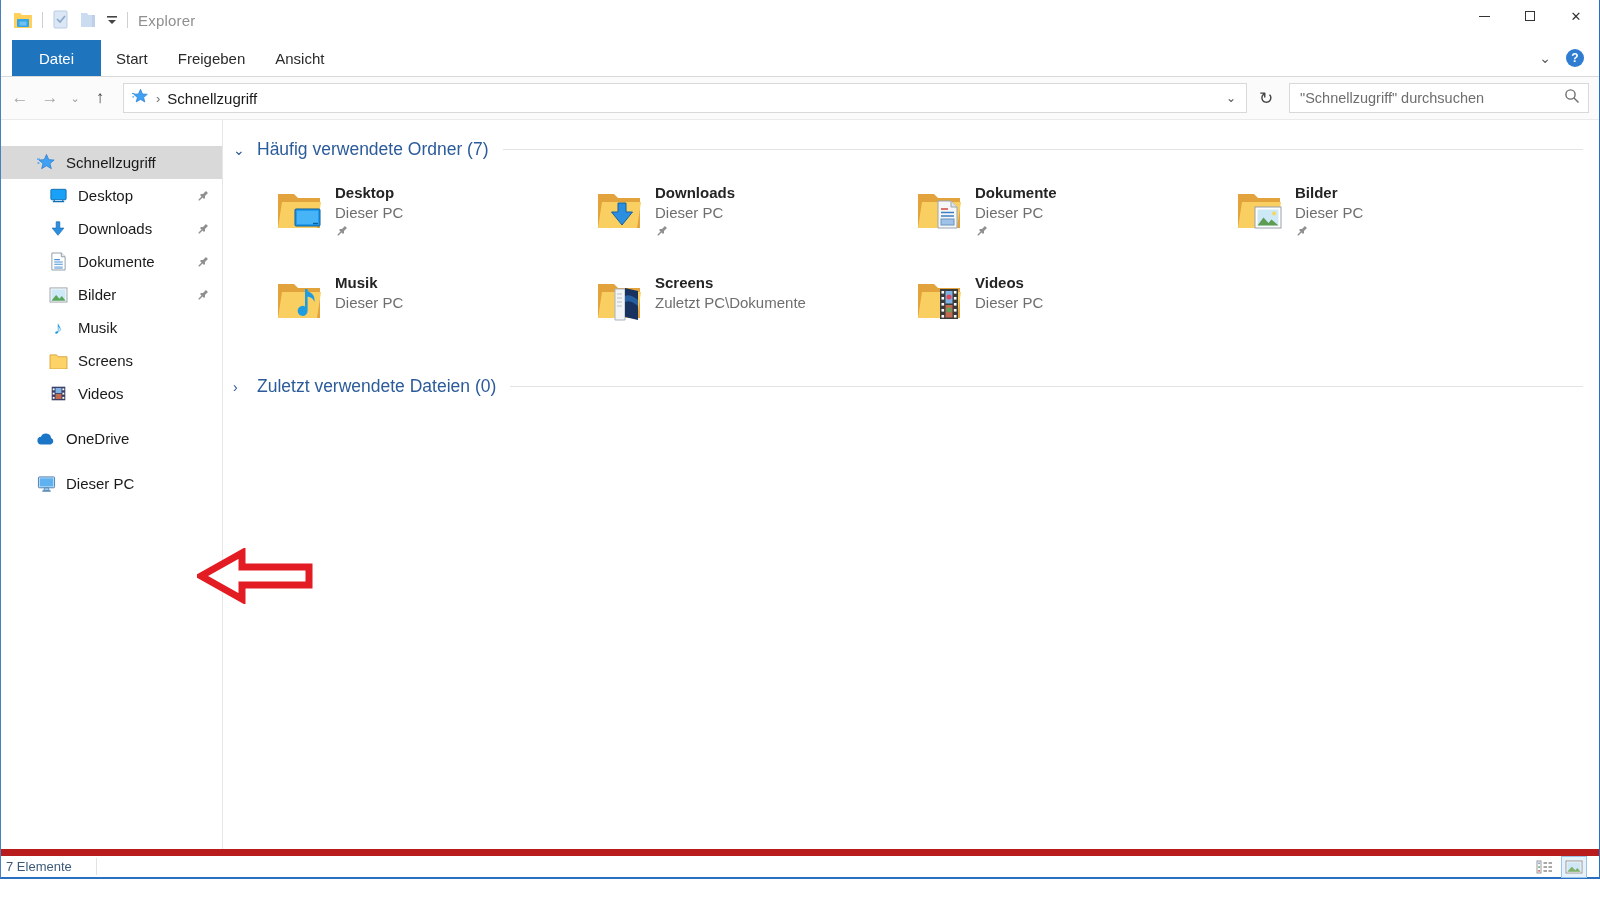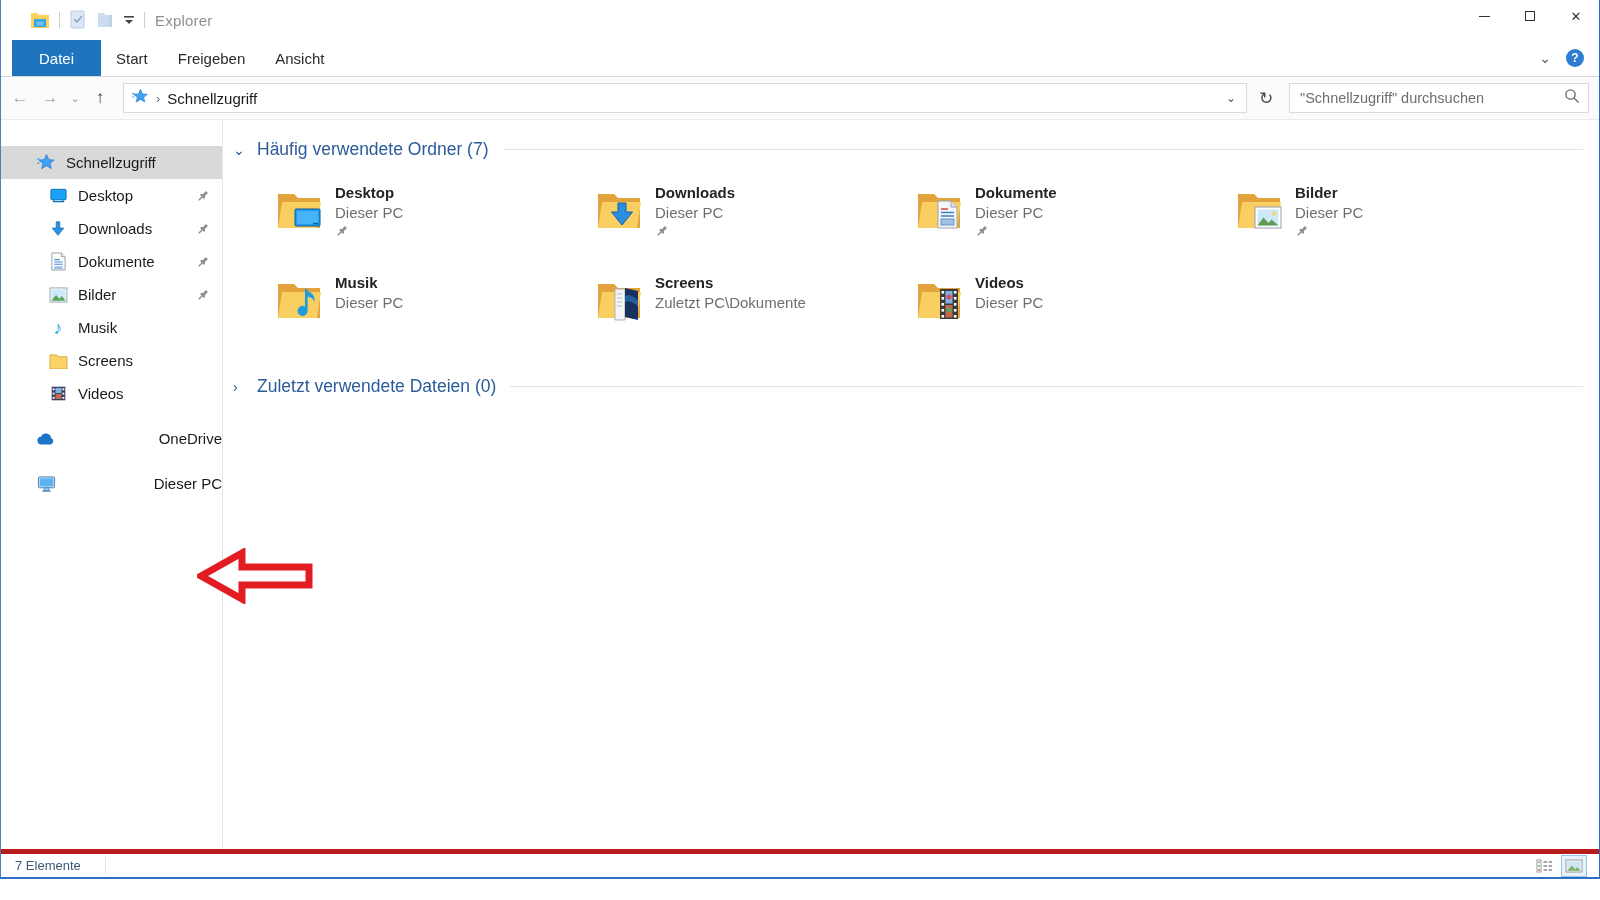--- a/index.html
+++ b/index.html
@@ -9,21 +9,21 @@
     font-family:"Liberation Sans", sans-serif; overflow:hidden;
     -webkit-font-smoothing:antialiased;
   }
   .window {
     width:1600px; height:879px; background:#fff;
     border-left:1px solid #4a7fc0; border-right:1px solid #2a70c2; border-bottom:2px solid #2a70c2;
     display:flex; flex-direction:column; position:relative;
   }
 
   
-  .titlebar { height:40px; display:flex; align-items:center; flex-shrink:0;padding-left:17px; }
+  .titlebar { height:40px; display:flex; align-items:center; flex-shrink:0; }
   .qat { display:flex; align-items:center; gap:9px; padding-left:12px; height:100%; }
   .vsep { width:1px; height:16px; background:#cfcfcf; }
   .qat-btn { display:flex; align-items:center; justify-content:center; }
   .win-title { color:#8f8f8f; font-size:15px; margin-left:10px; letter-spacing:.2px; }
   .caption { margin-left:auto; align-self:flex-start; display:flex; }
   .cap-btn { width:46px; height:32px; display:flex; align-items:center; justify-content:center; color:#333; font-size:13px; }
   .min-glyph { width:11px; height:1px; background:#333; display:block; }
   .max-glyph { width:10px; height:10px; border:1px solid #333; display:block; }
 
   
@@ -54,42 +54,42 @@
   .search input { border:none; outline:none; flex:1; font-size:14.5px; color:#555; background:transparent; font-family:inherit; }
   .search input::placeholder { color:#6e6e6e; opacity:1; }
 
   
   .bodyarea { flex:1; display:flex; position:relative; overflow:hidden; }
   .sidebar { width:222px; flex-shrink:0; border-right:1px solid #e6e6e6; padding-top:26px; }
   .side-item { height:33px; display:flex; align-items:center; font-size:15px; color:#1a1a1a; padding-left:34px; }
   .side-item .sicon { width:22px; display:flex; justify-content:center; margin-right:9px; flex-shrink:0; }
   .side-item.child { padding-left:46px; }
   .side-item.selected { background:#d9d9d9; }
-  .side-item.mt { margin-top:12px;justify-content:space-between; }
+  .side-item.mt { margin-top:12px; }
   .side-pin { margin-left:auto; margin-right:12px; display:flex; }
   .note-glyph { color:#1e9ade; font-size:18px; line-height:1; }
 
   .content { flex:1; padding:19px 16px 0 10px; overflow:hidden; }
   .sec-header { display:flex; align-items:center; color:#2b5b9a; font-size:17.5px; }
   .sec-chevron { width:24px; font-size:14px; color:#2b5b9a; }
   .sec-rule { flex:1; border-top:1px solid #e3e3e3; margin-left:14px; }
   .tiles { display:grid; grid-template-columns:repeat(4,320px); row-gap:16px; margin:24px 0 0 42px; }
   .tile { display:flex; height:74px; }
   .tile-icon { width:48px; height:48px; margin-top:2px; flex-shrink:0; }
   .tile-text { margin-left:12px; display:flex; flex-direction:column; align-items:flex-start; }
   .tile-name { font-size:15px; font-weight:700; color:#242424; }
   .tile-loc { font-size:15px; color:#6e6e6e; margin-top:3px; }
   .tile-pin { margin-top:3px; display:flex; }
   .sec2 { margin-top:28px; }
 
   .annotation-arrow { position:absolute; left:196px; top:428px; z-index:10; }
 
   
-  .statusbar { height:28px; border-top:5px solid #b91c1c; display:flex; align-items:center;
-    padding:0 12px 0 14px; font-size:13px; color:#3c5a78; flex-shrink:0; }
+  .statusbar { height:28px; border-top:7px solid #b91c1c; display:flex; align-items:center;
+    padding:0 12px 0 5px; font-size:13px; color:#3c5a78; flex-shrink:0; }
   .status-sep { width:1px; height:17px; background:#e2e2e2; margin-left:24px; }
   .view-toggles { margin-left:auto; display:flex; gap:4px; }
   .vt { width:26px; height:22px; display:flex; align-items:center; justify-content:center; }
   .vt.selected { background:#e5f1fb; border:1px solid #99c4ea; }
 </style>
 </head>
 <body>
 
 <div class="window">
 

